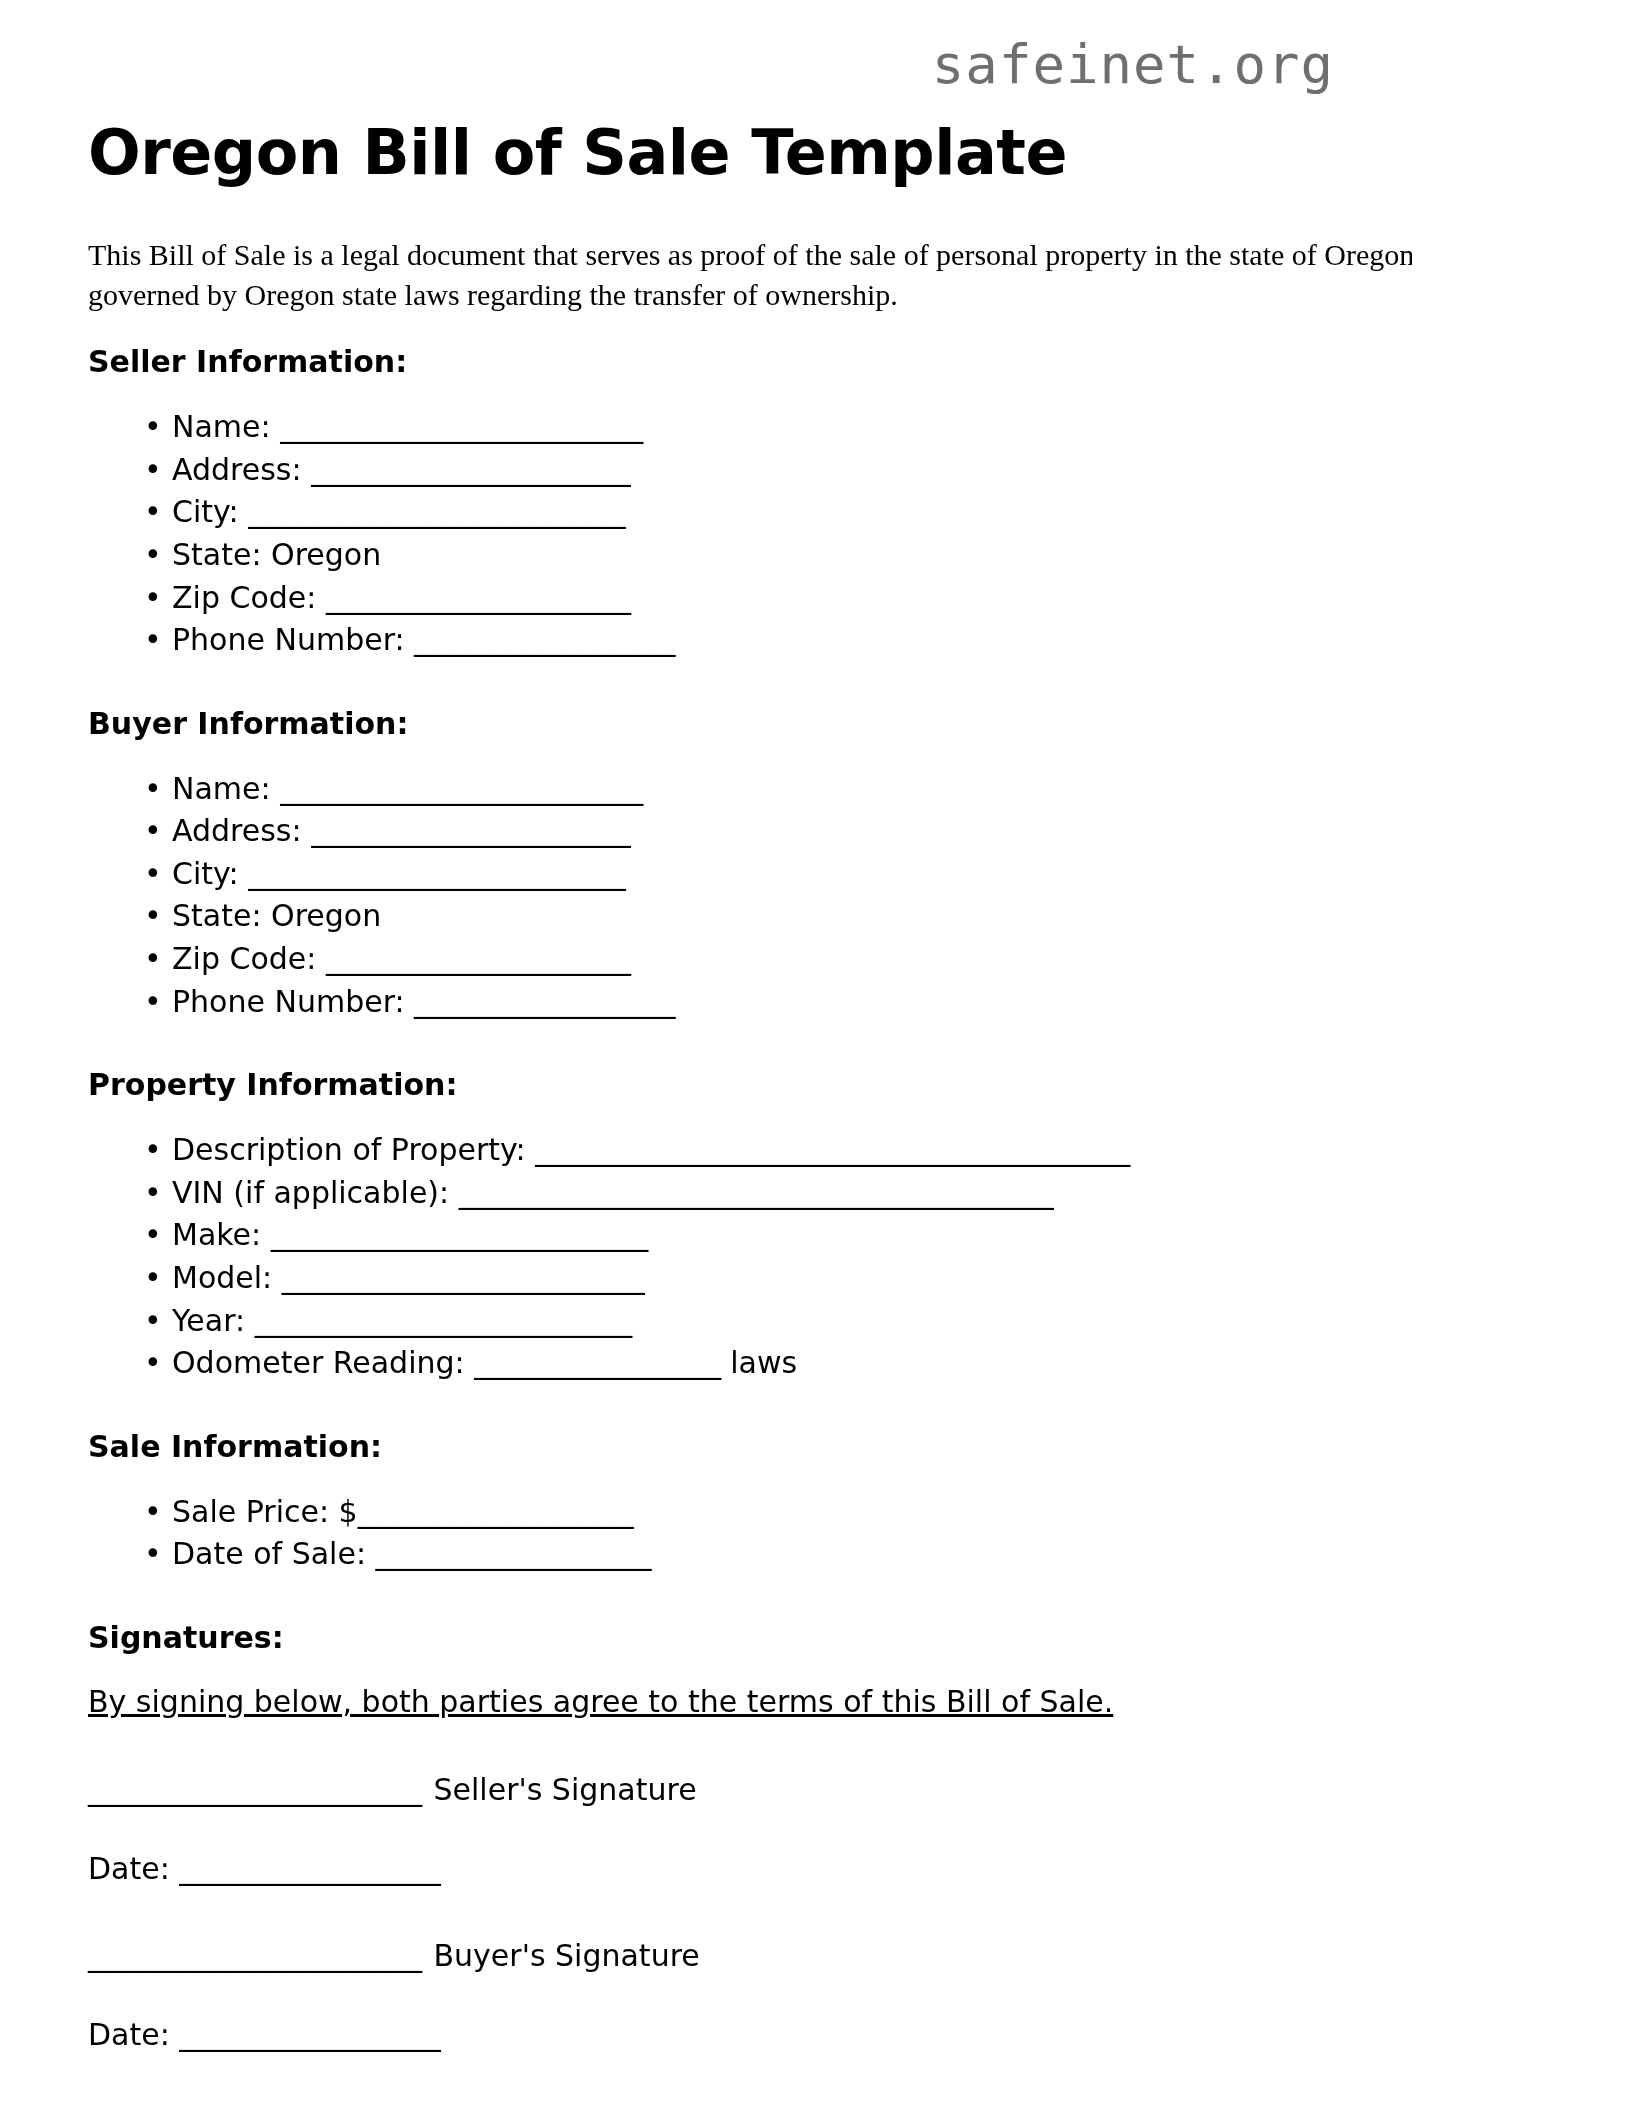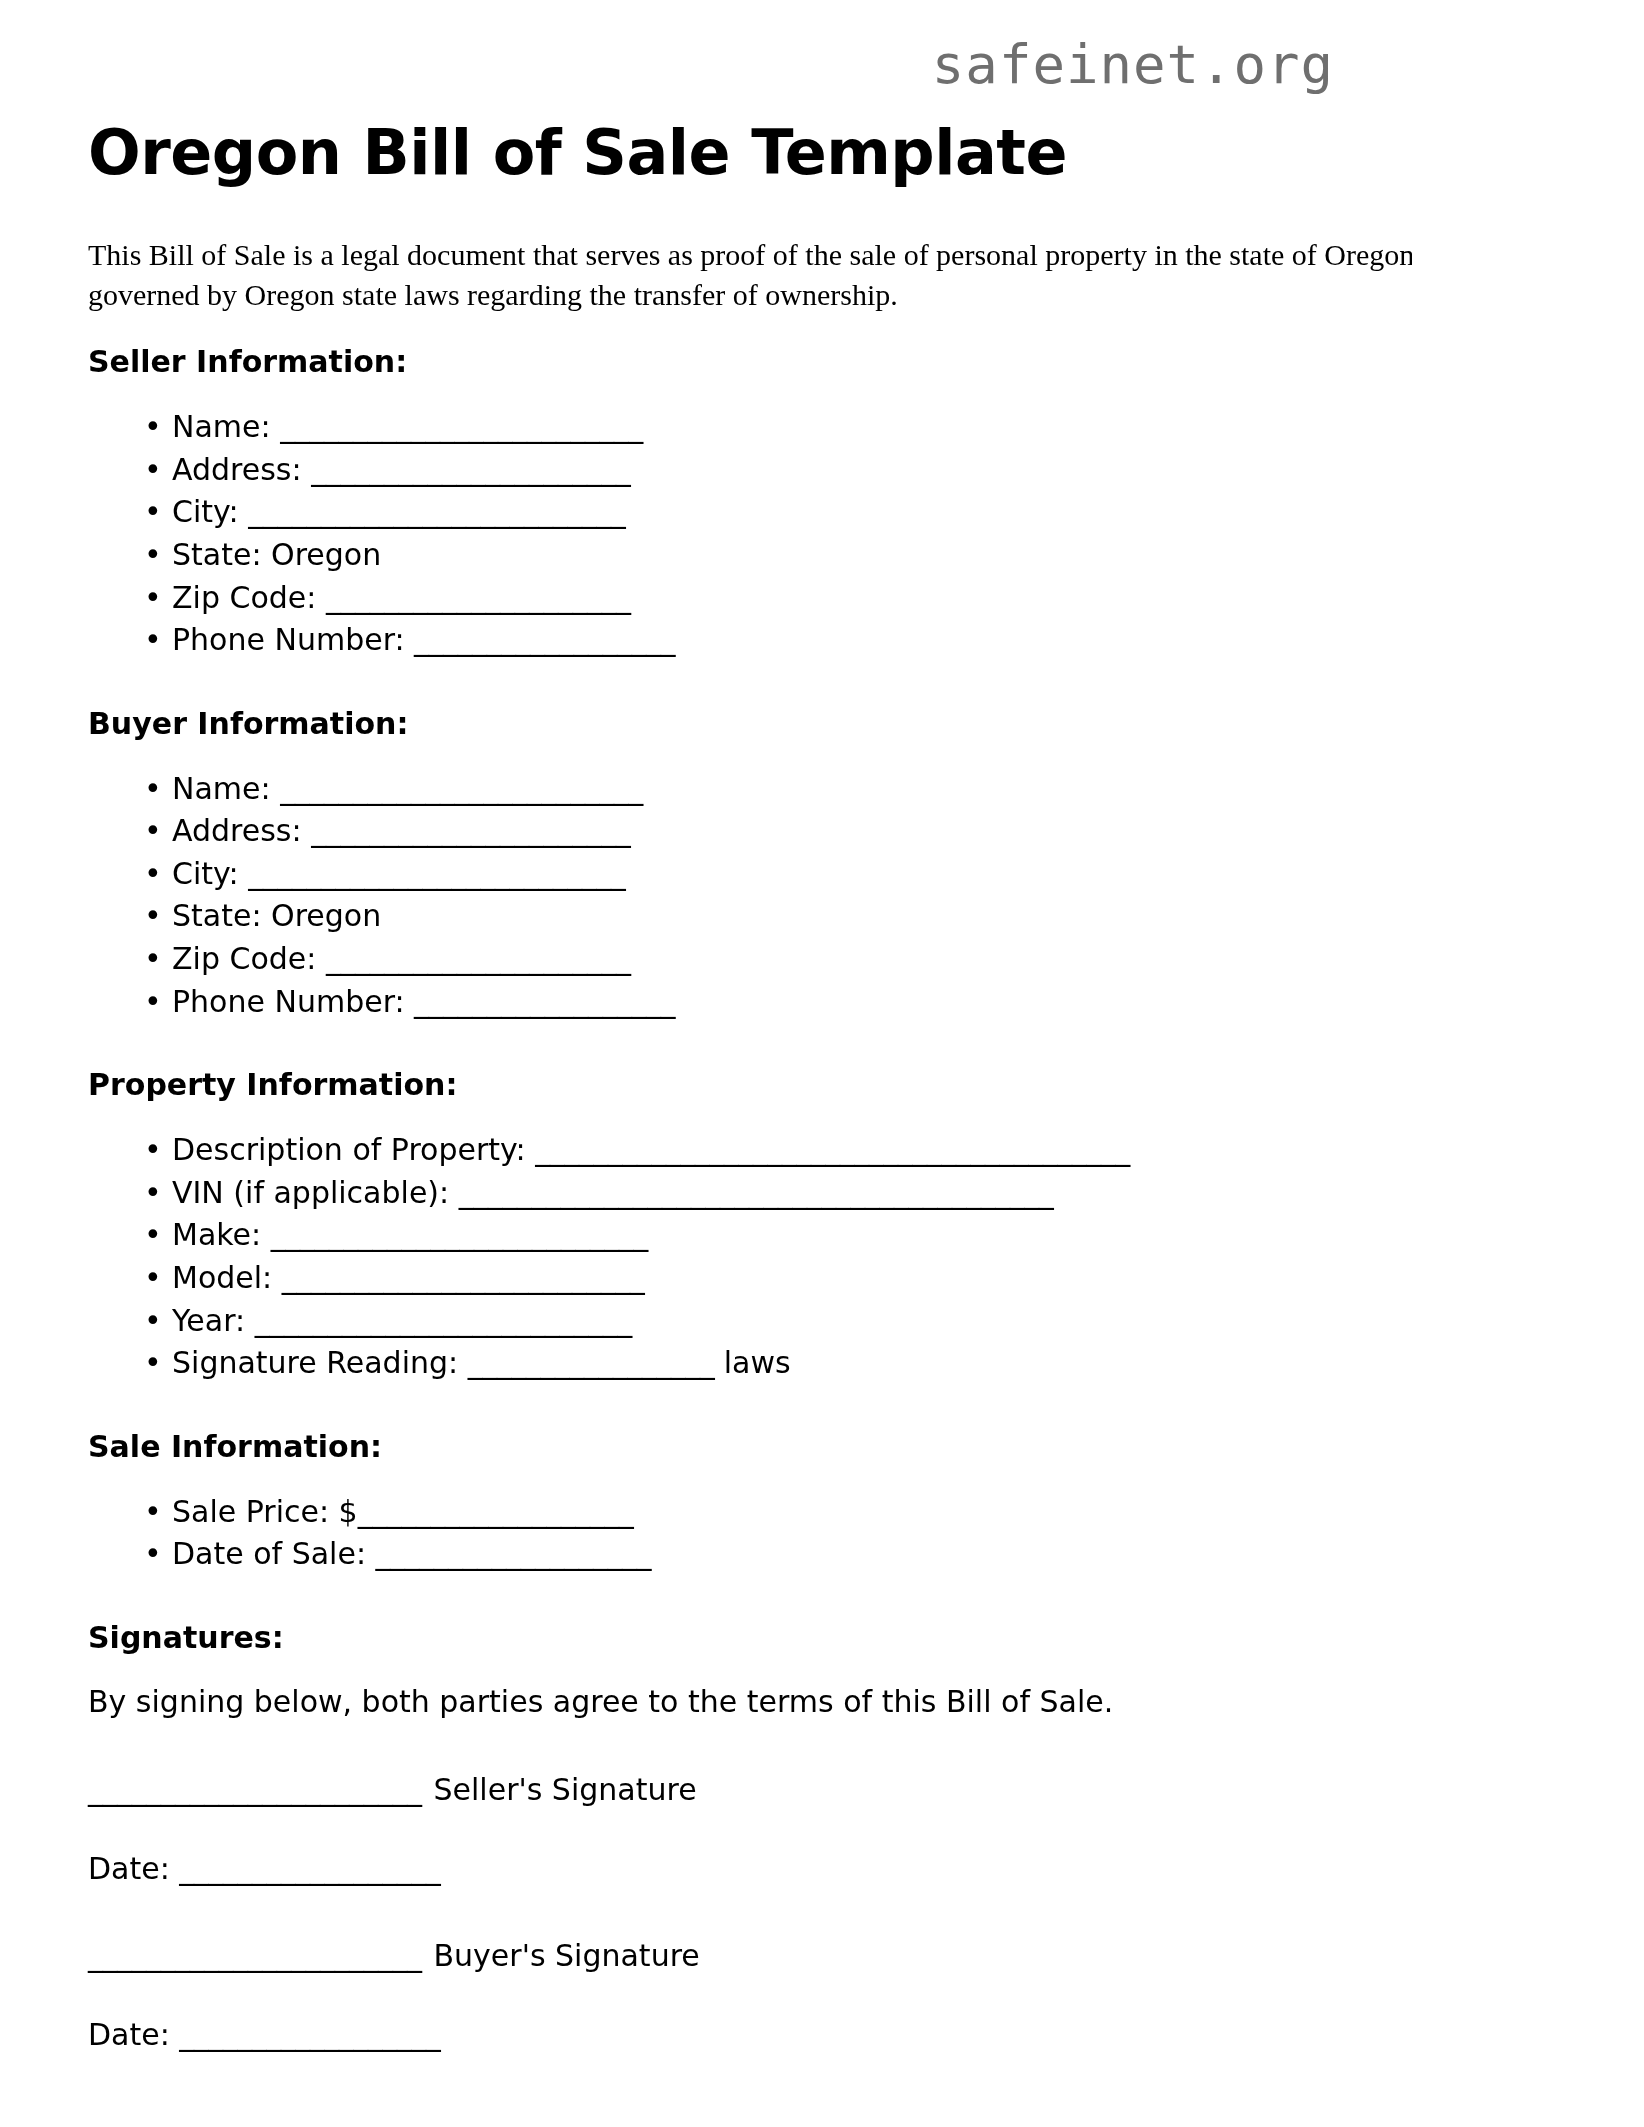--- a/index.html
+++ b/index.html
@@ -78,20 +78,21 @@
     font-size: 30px;
     line-height: 1.42;
   }
   .blank {
     letter-spacing: -0.5px;
   }
   p.agree {
     font-size: 30px;
     line-height: 1.32;
     margin: 0 0 48px 0;
+    text-decoration: underline;
   }
   .sig-row {
     font-size: 30px;
     line-height: 1.3;
     margin: 0 0 40px 0;
     white-space: nowrap;
   }
   .sig-row .sig-label {
     font-weight: normal;
     margin-left: 12px;
@@ -136,21 +137,21 @@
       <li><span>Phone Number: </span><span class="blank">__________________</span></li>
     </ul>
 
     <h2 class="section-heading">Property Information:</h2>
     <ul class="field-list">
       <li><span>Description of Property: </span><span class="blank">_________________________________________</span><span></span></li>
       <li><span>VIN (if applicable): </span><span class="blank">_________________________________________</span><span></span></li>
       <li><span>Make: </span><span class="blank">__________________________</span><span></span></li>
       <li><span>Model: </span><span class="blank">_________________________</span><span></span></li>
       <li><span>Year: </span><span class="blank">__________________________</span><span></span></li>
-      <li><span>Signature Reading: </span><span class="blank">_________________</span><span> laws</span></li>
+      <li><span>Odometer Reading: </span><span class="blank">_________________</span><span> laws</span></li>
     </ul>
 
     <h2 class="section-heading">Sale Information:</h2>
     <ul class="field-list">
       <li><span>Sale Price: $</span><span class="blank">___________________</span></li>
       <li><span>Date of Sale: </span><span class="blank">___________________</span></li>
     </ul>
 
     <h2 class="section-heading">Signatures:</h2>
 

